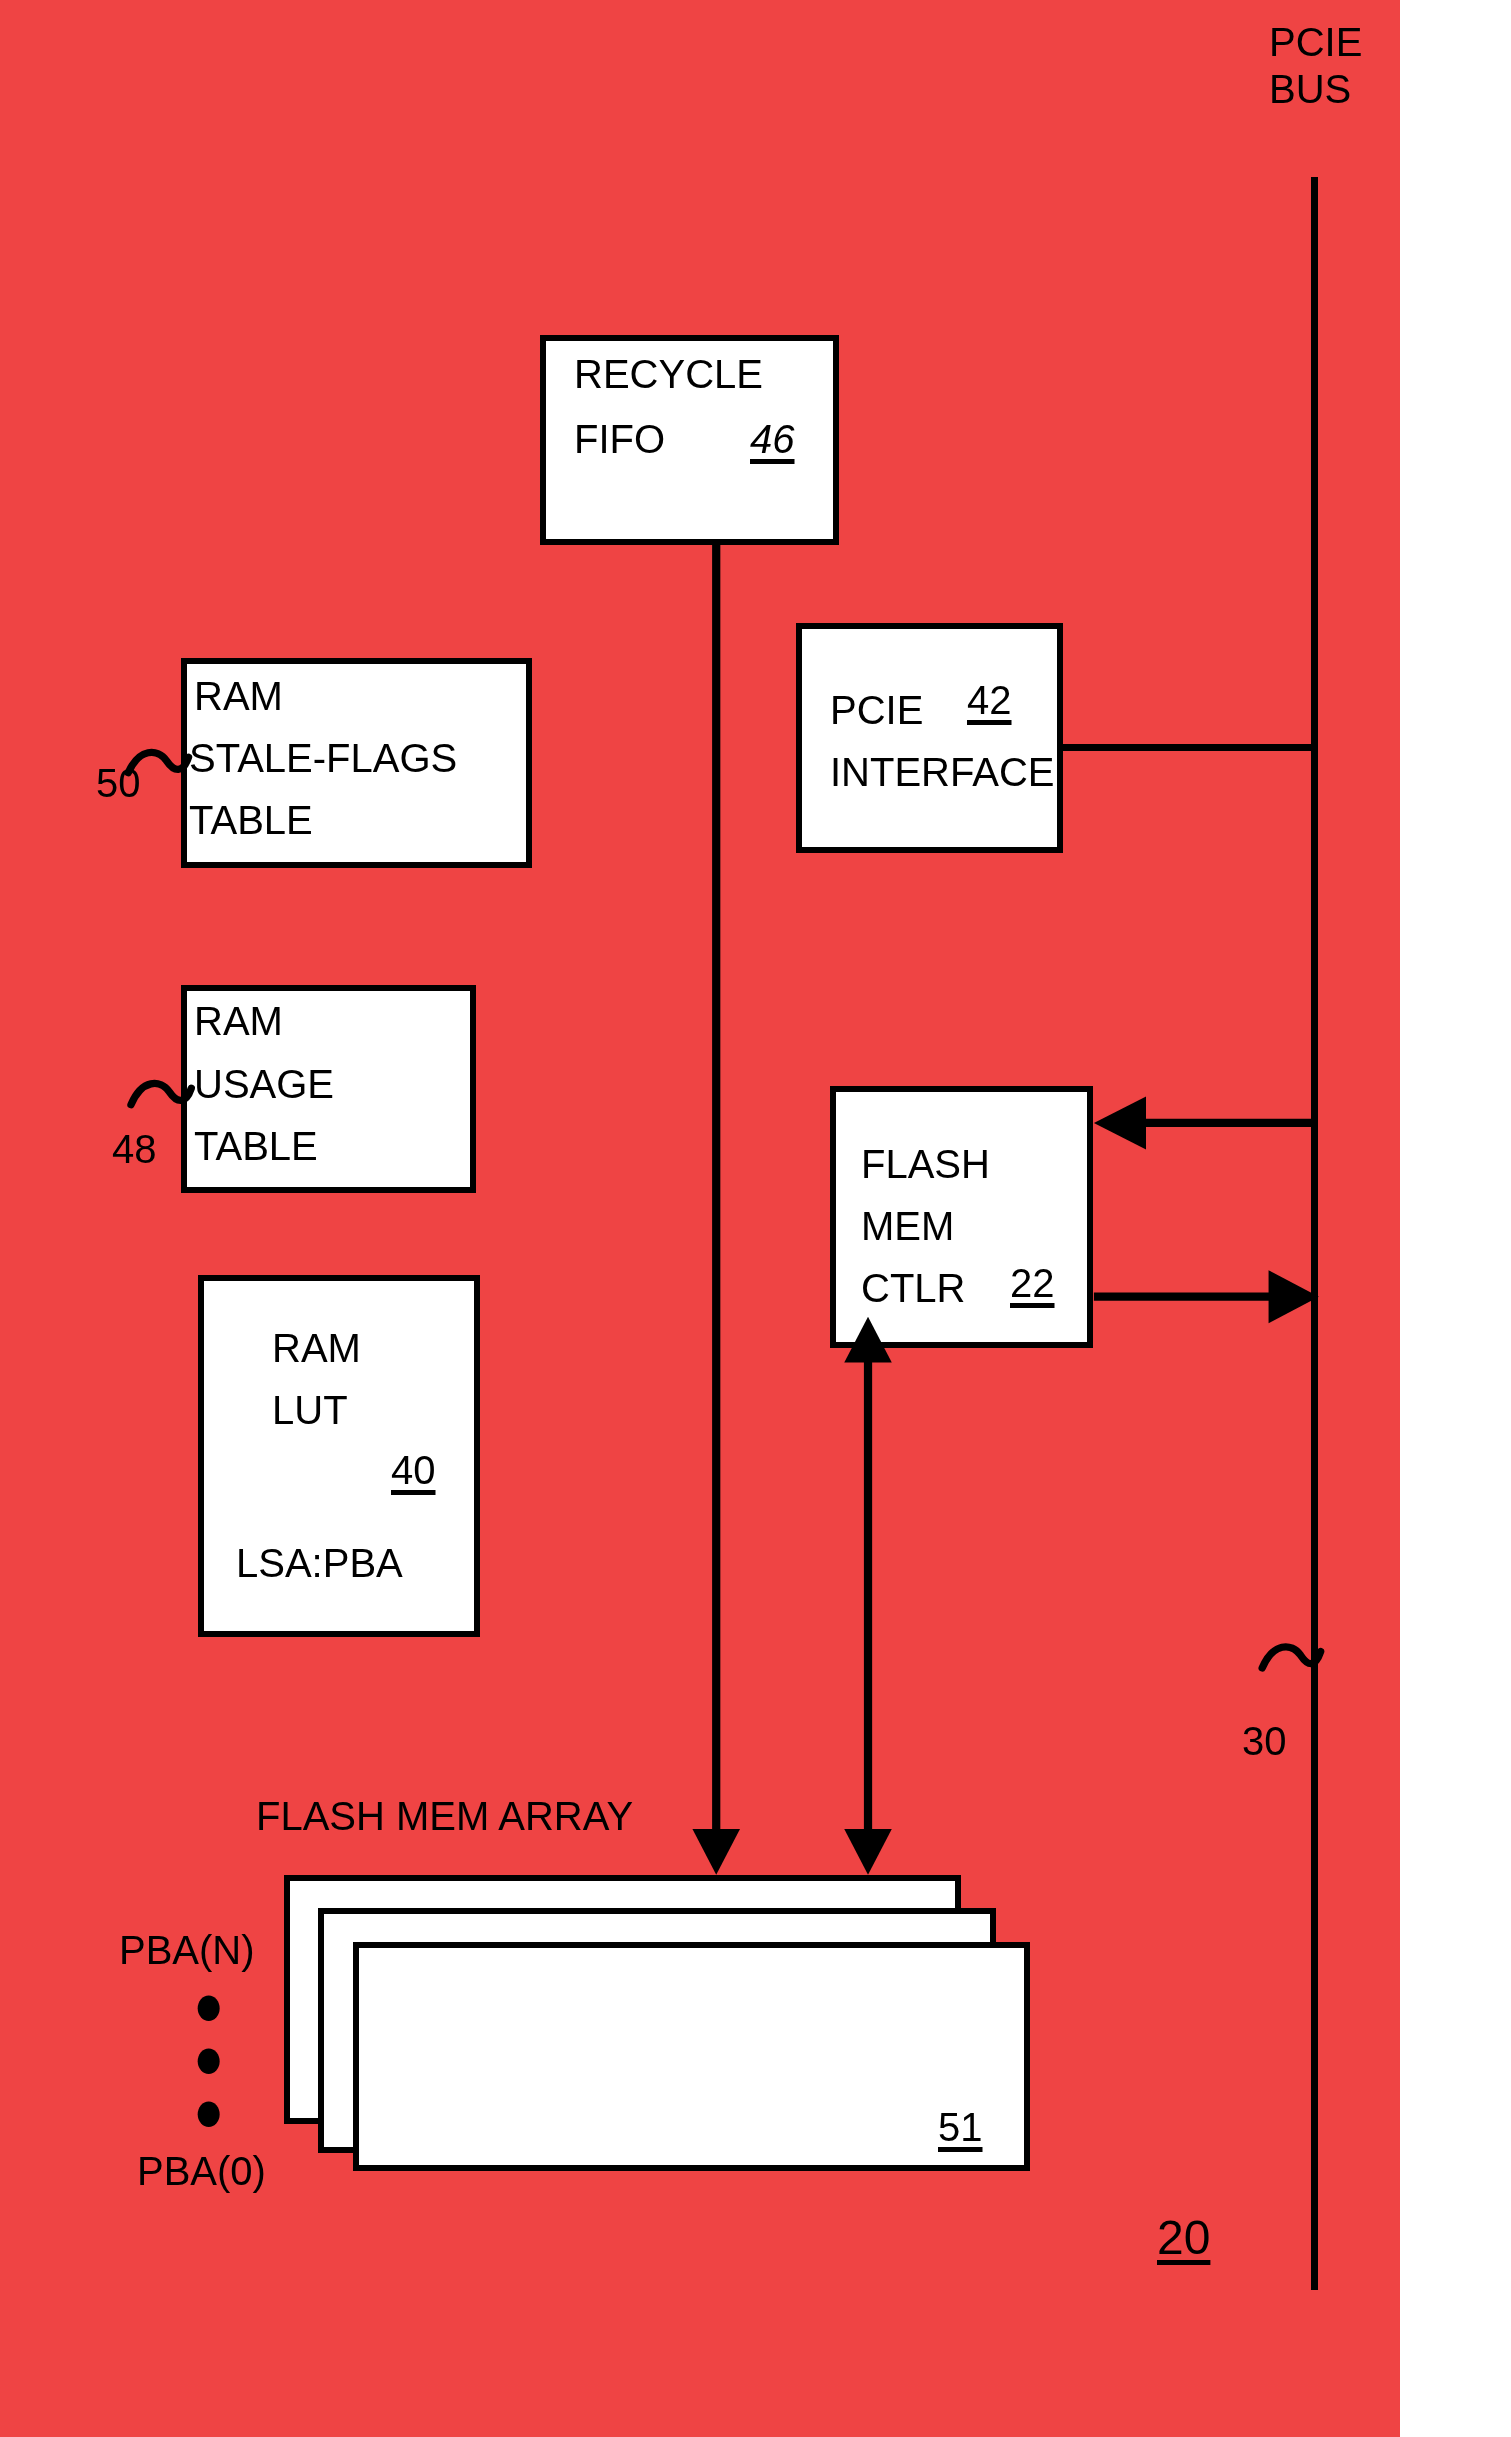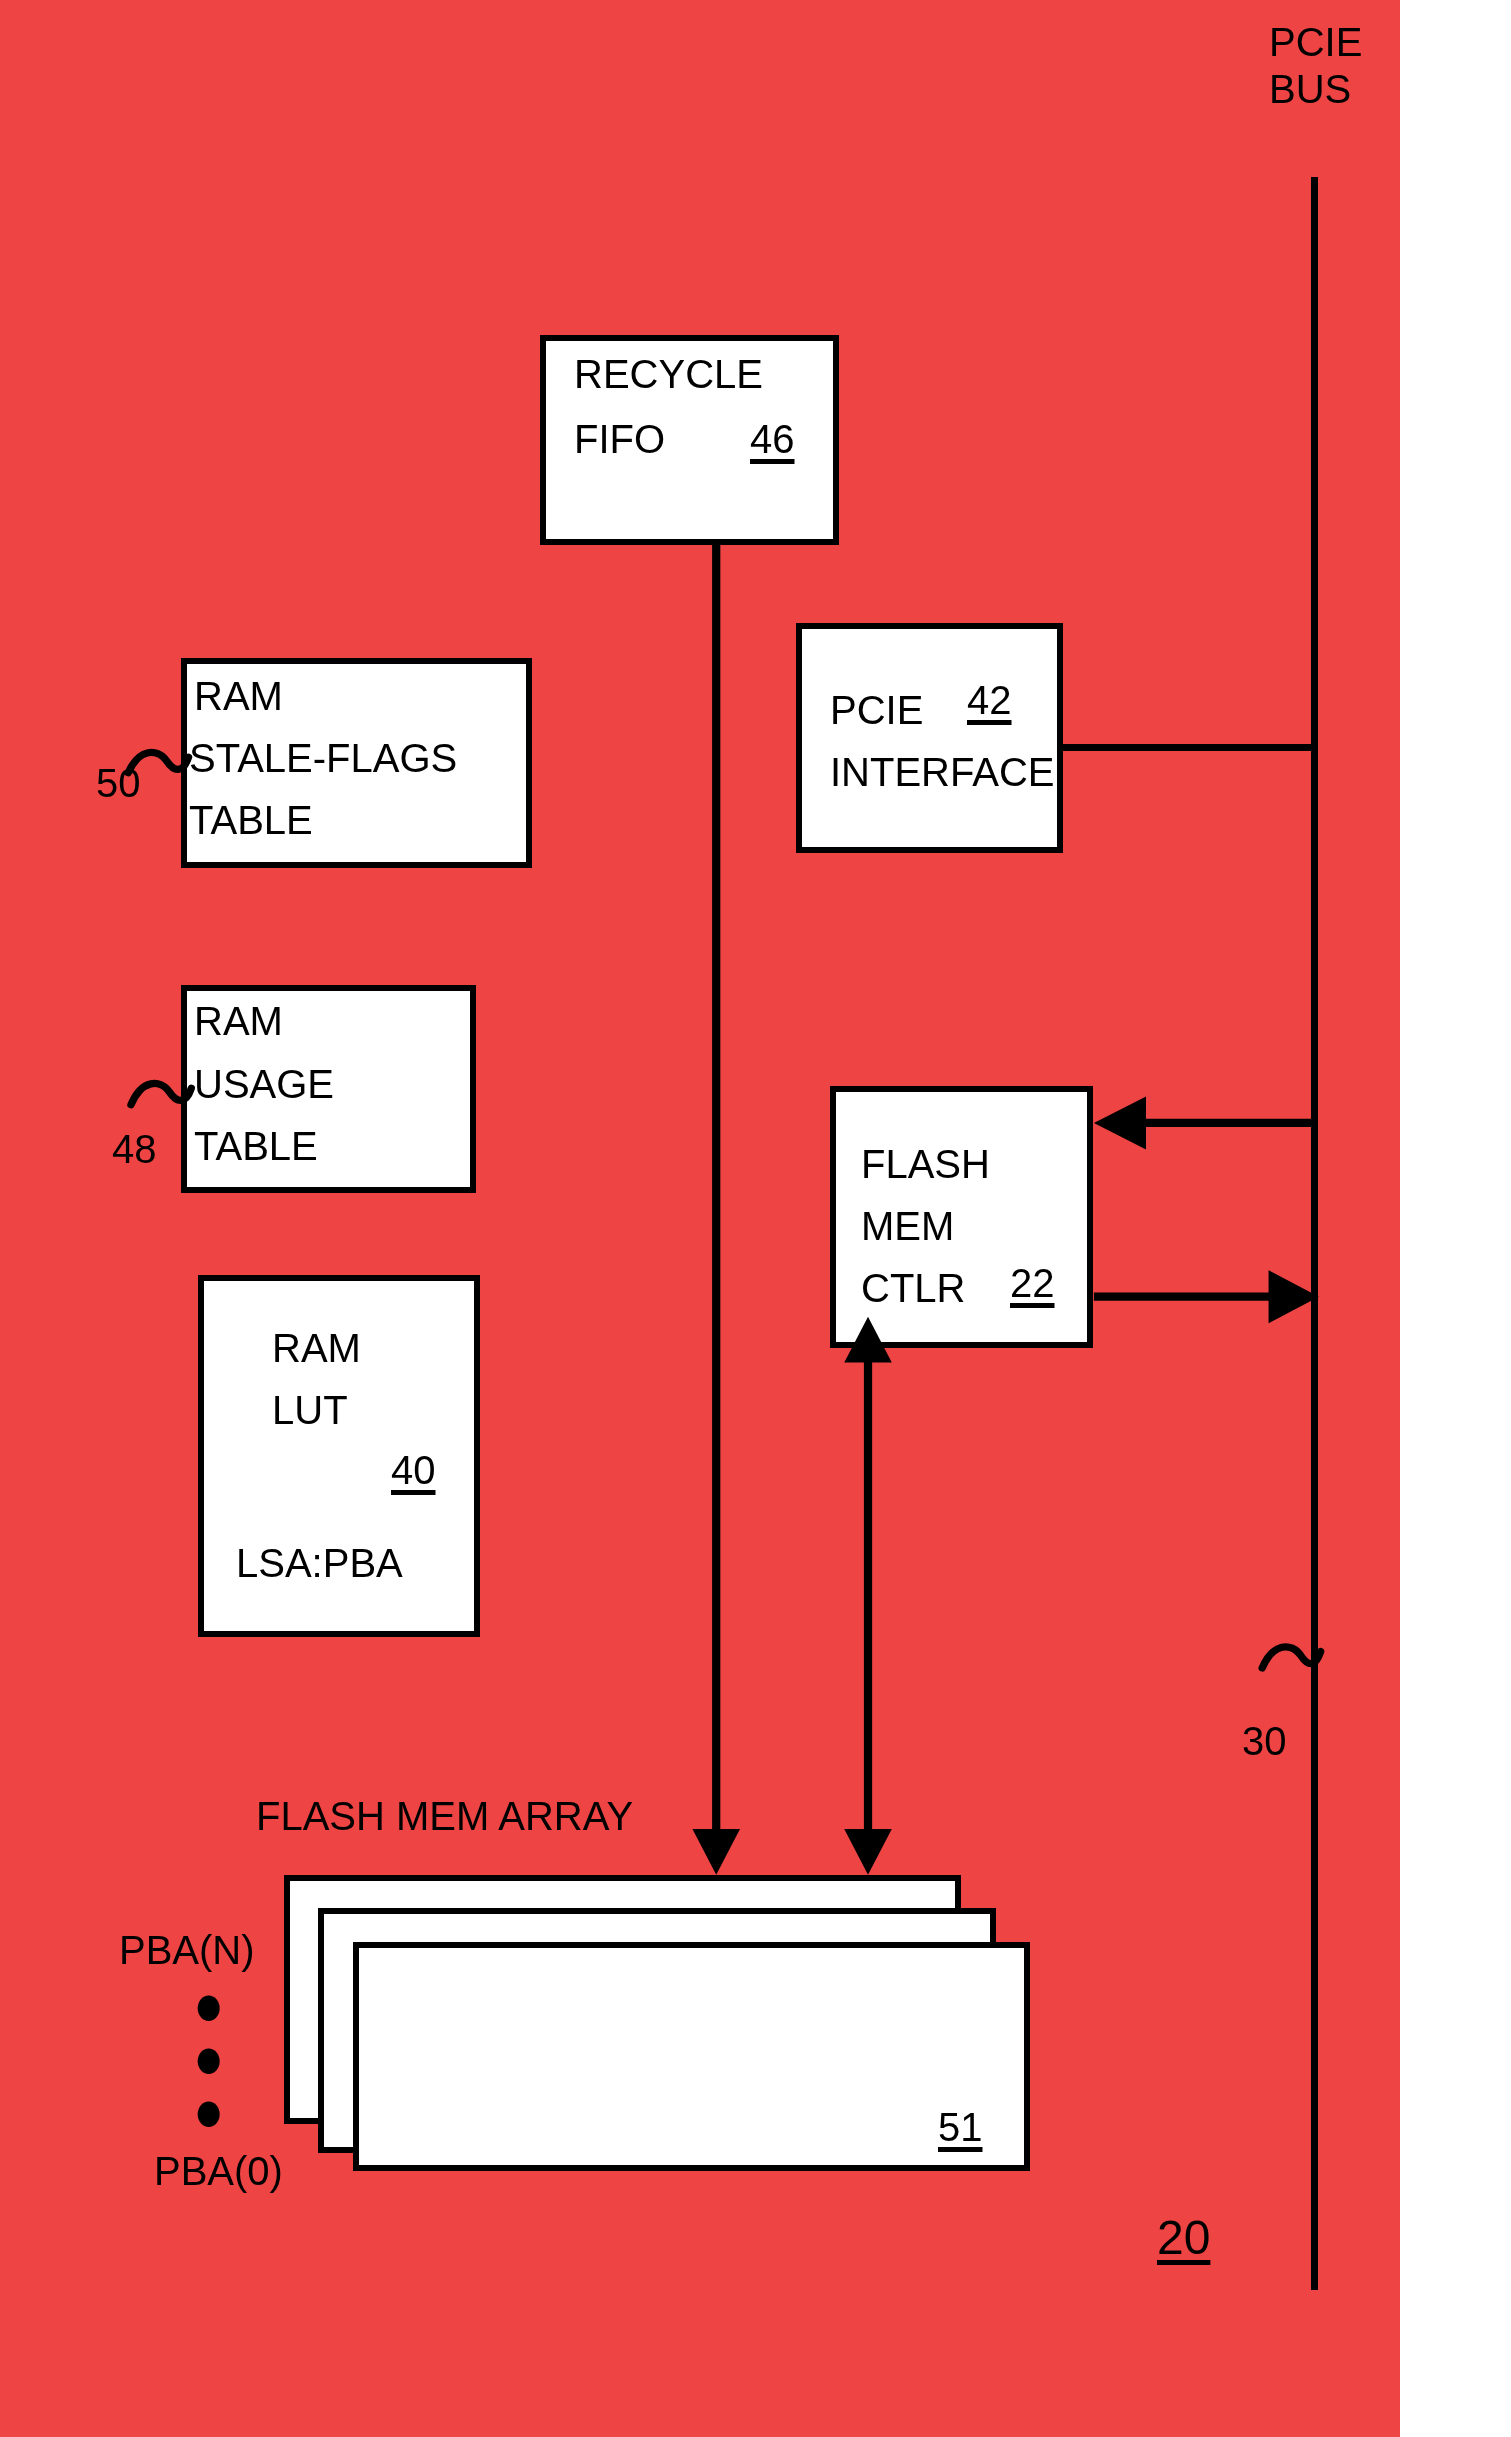--- a/index.html
+++ b/index.html
@@ -58,21 +58,21 @@
 
   <div class="line" style="left:1311px; top:177px; width:7.3px; height:2113px;"></div>
 
   <div class="lbl txt-num" style="left:1210px; top:1719px; font-size:40px;">30</div>
 
   <div class="lbl txt-num ref" style="left:1125px; top:2211px; font-size:48px;">20</div>
 
   <div class="box" style="left:540px; top:335px; width:299px; height:210px;"></div>
   <div class="lbl" style="left:574px; top:352px; font-size:40px;">RECYCLE</div>
   <div class="lbl" style="left:574px; top:417px; font-size:40px;">FIFO</div>
-  <div class="lbl ref" style="left:750px; top:417px; font-size:40px;">46</div>
+  <div class="lbl ref" style="left:750px; top:417px; font-size:40px;font-style:italic;">46</div>
 
   <div class="box" style="left:796px; top:623px; width:267px; height:230px;"></div>
   <div class="lbl" style="left:830px; top:688px; font-size:40px;">PCIE</div>
   <div class="lbl ref" style="left:967px; top:678px; font-size:40px;">42</div>
   <div class="lbl" style="left:830px; top:750px; font-size:40px;">INTERFACE</div>
 
   <div class="line" style="left:1061px; top:744px; width:256px; height:7.3px;"></div>
 
   <div class="box" style="left:181px; top:658px; width:351px; height:210px;"></div>
   <div class="lbl" style="left:194px; top:674px; font-size:40px;">RAM</div>
@@ -94,21 +94,21 @@
 
   <div class="box" style="left:830px; top:1086px; width:263px; height:262px;"></div>
   <div class="lbl" style="left:861px; top:1142px; font-size:40px;">FLASH</div>
   <div class="lbl" style="left:861px; top:1204px; font-size:40px;">MEM</div>
   <div class="lbl" style="left:861px; top:1266px; font-size:40px;">CTLR</div>
   <div class="lbl ref" style="left:1010px; top:1261px; font-size:40px;">22</div>
 
   <div class="lbl" style="left:256px; top:1794px; font-size:40px;">FLASH MEM ARRAY</div>
 
   <div class="lbl" style="left:119px; top:1928px; font-size:40px;">PBA(N)</div>
-  <div class="lbl" style="left:137px; top:2149px; font-size:40px;margin-left:17px;">PBA(0)</div>
+  <div class="lbl" style="left:137px; top:2149px; font-size:40px;">PBA(0)</div>
 
   <div class="box" style="left:284px; top:1875px; width:677px; height:249px;"></div>
   <div class="box" style="left:318px; top:1908px; width:678px; height:245px;"></div>
   <div class="box" style="left:353px; top:1942px; width:677px; height:229px;"></div>
   <div class="lbl ref" style="left:938px; top:2105px; font-size:40px;">51</div>
 
   <svg class="overlay" viewBox="0 0 1653 2666">
     <defs>
       <marker id="arrow-down" markerWidth="10" markerHeight="10" refX="3" refY="8" orient="auto" markerUnits="strokeWidth">
         <path d="M0,0 L6,0 L3,8 Z" fill="#000000"></path>

